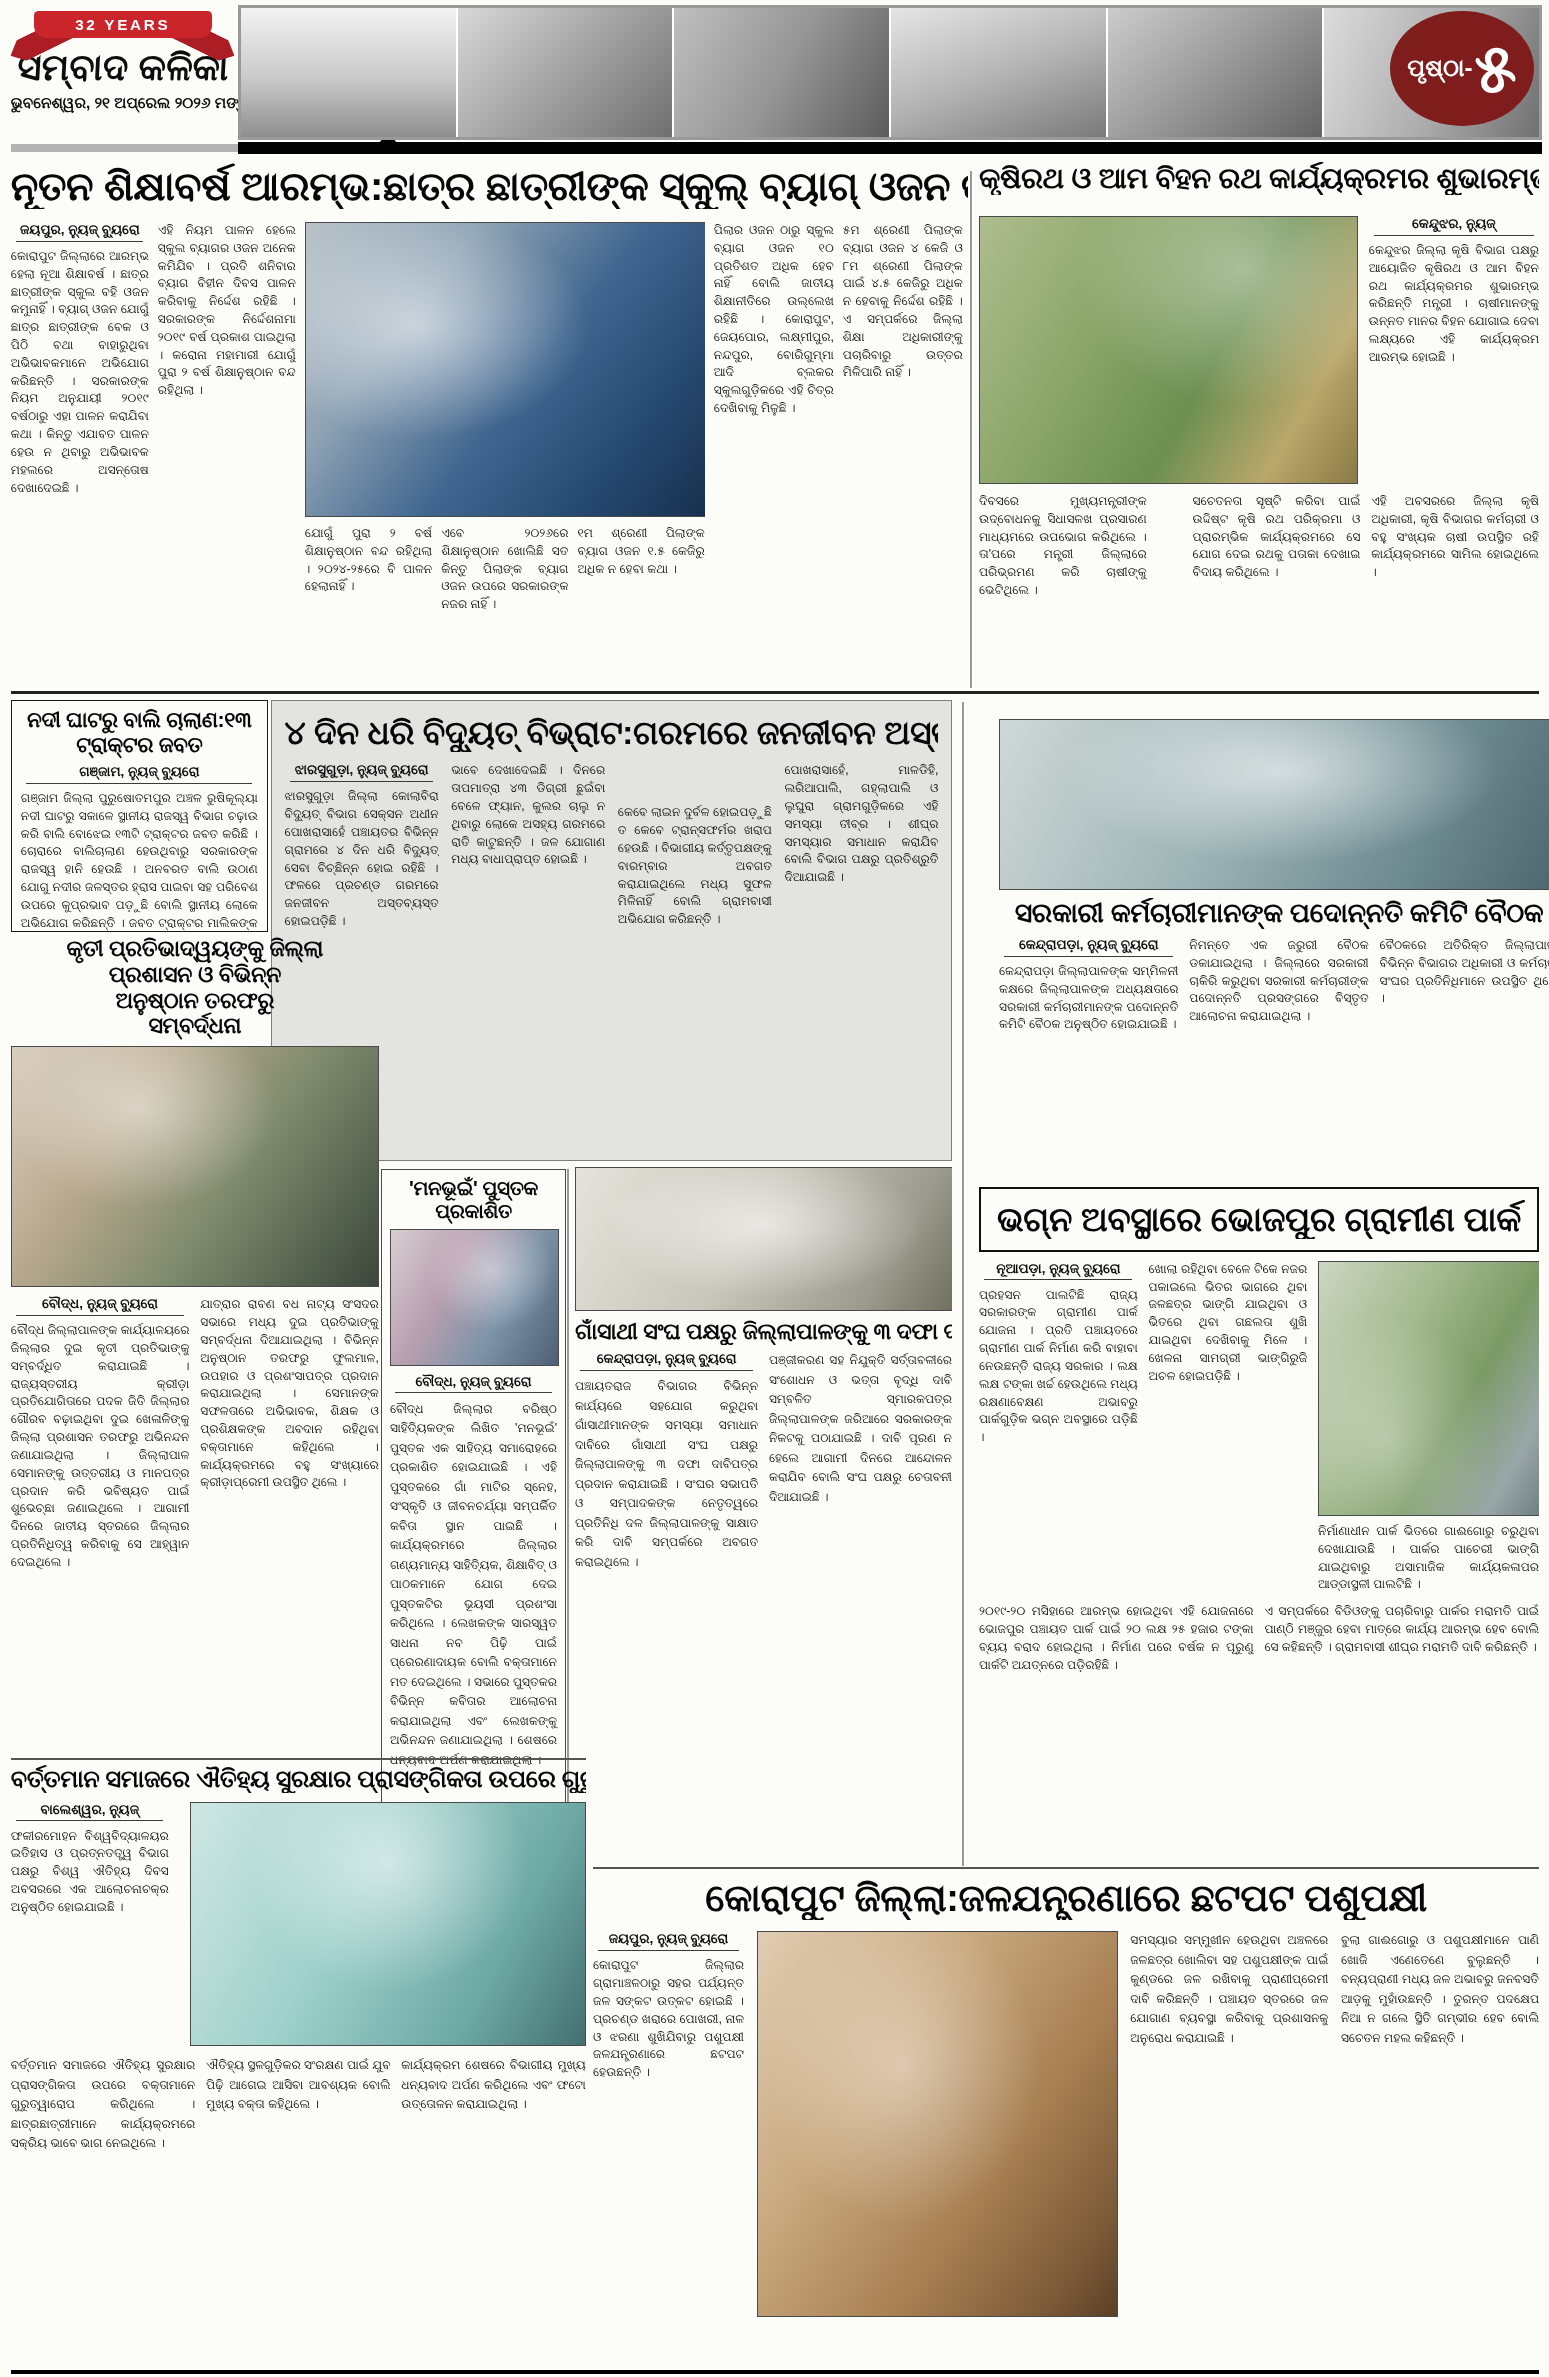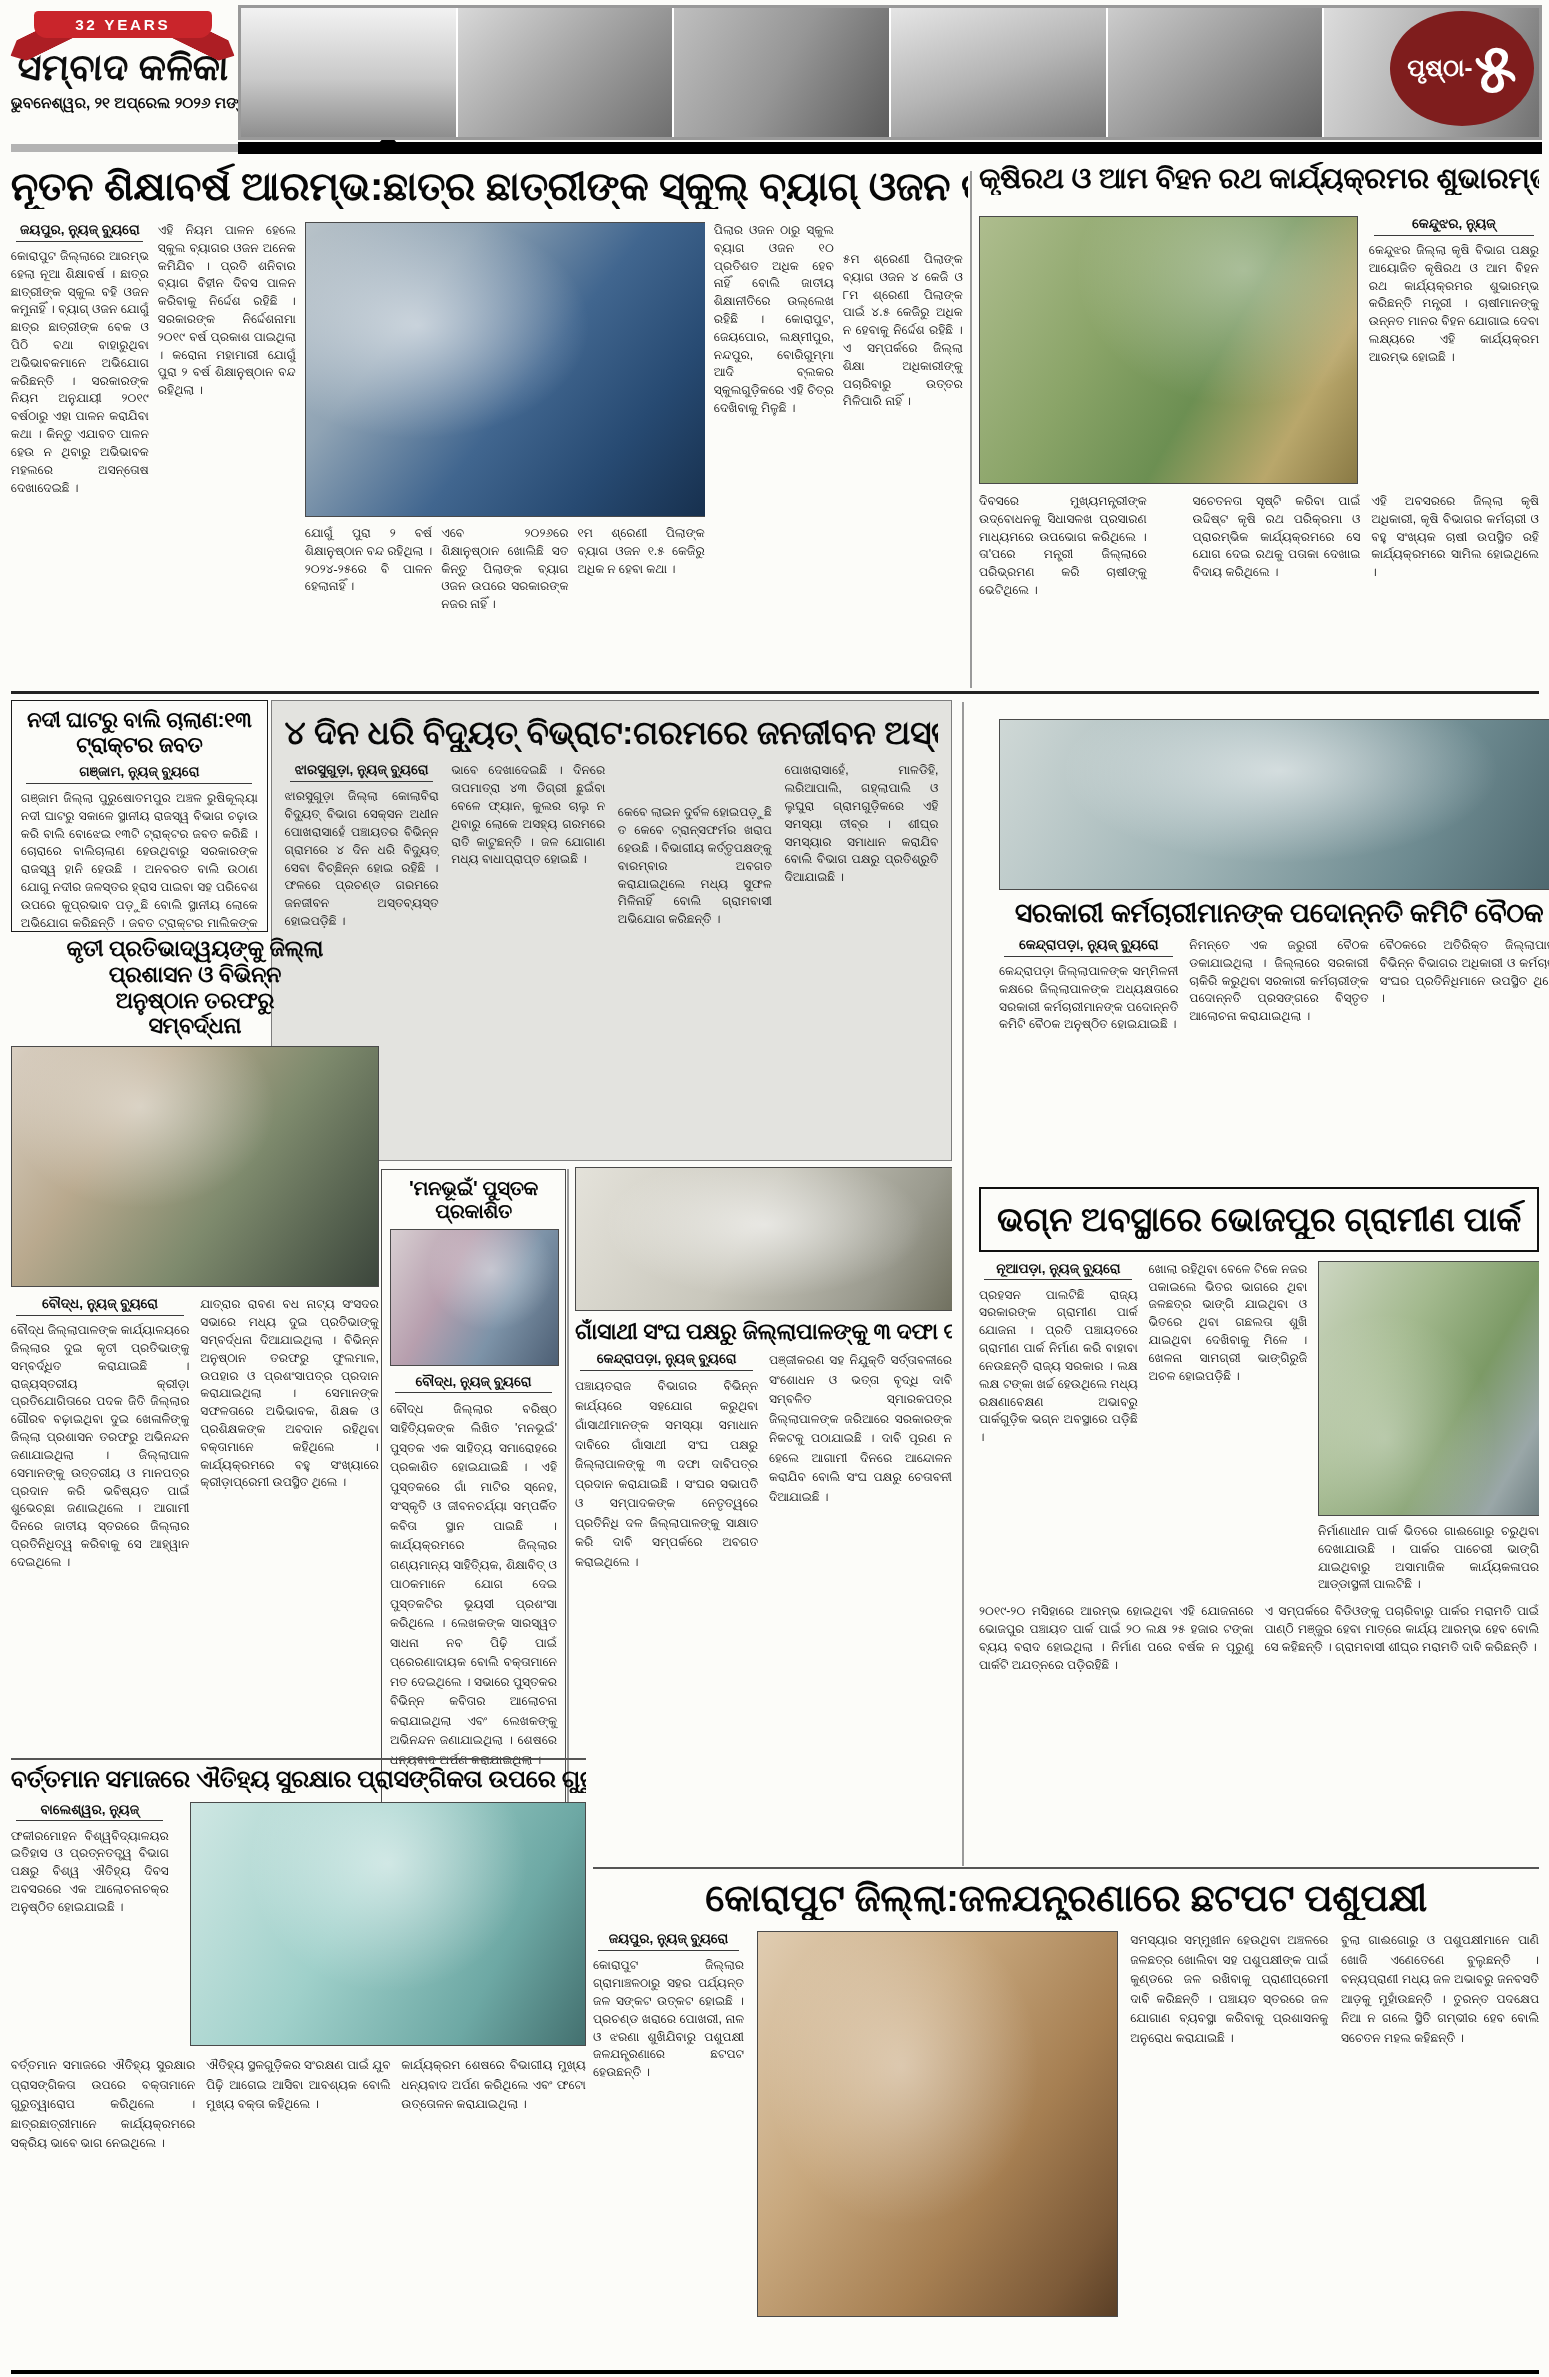--- a/index.html
+++ b/index.html
@@ -94,32 +94,32 @@
   <section class="abs" style="left:10.8px;top:158px;width:957px;height:535px;">
     <h1 class="hl nw" style="font-size:40px;margin:5.4px 0 12.6px;">ନୂତନ ଶିକ୍ଷାବର୍ଷ ଆରମ୍ଭ:ଛାତ୍ର ଛାତ୍ରୀଙ୍କ ସ୍କୁଲ୍ ବ୍ୟାଗ୍ ଓଜନ କମୁନି</h1>
     <div class="cols" style="gap:9px;height:422px;">
       <div class="col" style="width:138px;">
         <div class="byline">ଜୟପୁର, ନ୍ୟୁଜ୍ ବ୍ୟୁରୋ</div>
         <p class="bd">କୋରାପୁଟ ଜିଲ୍ଲାରେ ଆରମ୍ଭ ହେଲା ନୂଆ ଶିକ୍ଷାବର୍ଷ । ଛାତ୍ର ଛାତ୍ରୀଙ୍କ ସ୍କୁଲ ବହି ଓଜନ କମୁନାହିଁ । ବ୍ୟାଗ୍ ଓଜନ ଯୋଗୁଁ ଛାତ୍ର ଛାତ୍ରୀଙ୍କ ବେକ ଓ ପିଠି ବଥା ବାହାରୁଥିବା ଅଭିଭାବକମାନେ ଅଭିଯୋଗ କରିଛନ୍ତି । ସରକାରଙ୍କ ନିୟମ ଅନୁଯାୟୀ ୨୦୧୯ ବର୍ଷଠାରୁ ଏହା ପାଳନ କରାଯିବା କଥା । କିନ୍ତୁ ଏଯାବତ ପାଳନ ହେଉ ନ ଥିବାରୁ ଅଭିଭାବକ ମହଲରେ ଅସନ୍ତୋଷ ଦେଖାଦେଇଛି ।</p>
       </div>
       <div class="col" style="width:138px;">
         <p class="bd">ଏହି ନିୟମ ପାଳନ ହେଲେ ସ୍କୁଲ ବ୍ୟାଗର ଓଜନ ଅନେକ କମିଯିବ । ପ୍ରତି ଶନିବାର ବ୍ୟାଗ ବିହୀନ ଦିବସ ପାଳନ କରିବାକୁ ନିର୍ଦ୍ଦେଶ ରହିଛି । ସରକାରଙ୍କ ନିର୍ଦ୍ଦେଶନାମା ୨୦୧୯ ବର୍ଷ ପ୍ରକାଶ ପାଇଥିଲା । କରୋନା ମହାମାରୀ ଯୋଗୁଁ ପୁରା ୨ ବର୍ଷ ଶିକ୍ଷାନୁଷ୍ଠାନ ବନ୍ଦ ରହିଥିଲା ।</p>
       </div>
-      <div class="col" style="width:400px;font-family:Liberation Serif, serif;">
+      <div class="col" style="width:400px;">
         <div class="ph ph-school" style="width:400px;height:293px;"></div>
         <div class="cols" style="gap:9px;margin-top:8px;">
           <p class="bd col" style="flex:1;">ଯୋଗୁଁ ପୁରା ୨ ବର୍ଷ ଶିକ୍ଷାନୁଷ୍ଠାନ ବନ୍ଦ ରହିଥିଲା । ୨୦୨୪-୨୫ରେ ବି ପାଳନ ହେଲାନାହିଁ ।</p>
           <p class="bd col" style="flex:1;">ଏବେ ୨୦୨୬ରେ ଶିକ୍ଷାନୁଷ୍ଠାନ ଖୋଲିଛି ସତ କିନ୍ତୁ ପିଲାଙ୍କ ବ୍ୟାଗ ଓଜନ ଉପରେ ସରକାରଙ୍କ ନଜର ନାହିଁ ।</p>
           <p class="bd col" style="flex:1;">୧ମ ଶ୍ରେଣୀ ପିଲାଙ୍କ ବ୍ୟାଗ ଓଜନ ୧.୫ କେଜିରୁ ଅଧିକ ନ ହେବା କଥା ।</p>
         </div>
       </div>
       <div class="col" style="width:120px;">
         <p class="bd">ପିଲାର ଓଜନ ଠାରୁ ସ୍କୁଲ ବ୍ୟାଗ ଓଜନ ୧୦ ପ୍ରତିଶତ ଅଧିକ ହେବ ନାହିଁ ବୋଲି ଜାତୀୟ ଶିକ୍ଷାନୀତିରେ ଉଲ୍ଲେଖ ରହିଛି । କୋରାପୁଟ, ଜେୟପୋର, ଲକ୍ଷ୍ମୀପୁର, ନନ୍ଦପୁର, ବୋରିଗୁମ୍ମା ଆଦି ବ୍ଲକର ସ୍କୁଲଗୁଡ଼ିକରେ ଏହି ଚିତ୍ର ଦେଖିବାକୁ ମିଳୁଛି ।</p>
       </div>
-      <div class="col" style="width:120px;margin-top:29px;">
+      <div class="col" style="width:120px;">
         <p class="bd">୫ମ ଶ୍ରେଣୀ ପିଲାଙ୍କ ବ୍ୟାଗ ଓଜନ ୪ କେଜି ଓ ୮ମ ଶ୍ରେଣୀ ପିଲାଙ୍କ ପାଇଁ ୪.୫ କେଜିରୁ ଅଧିକ ନ ହେବାକୁ ନିର୍ଦ୍ଦେଶ ରହିଛି । ଏ ସମ୍ପର୍କରେ ଜିଲ୍ଲା ଶିକ୍ଷା ଅଧିକାରୀଙ୍କୁ ପଚାରିବାରୁ ଉତ୍ତର ମିଳିପାରି ନାହିଁ ।</p>
       </div>
     </div>
   </section>
 
   <div class="vr abs" style="left:970px;top:171px;height:517px;"></div>
 
   <section class="abs" style="left:979px;top:158px;width:560px;height:535px;">
     <h2 class="hl nw" style="font-size:29px;margin:3.6px 0 9px;">କୃଷିରଥ ଓ ଆମ ବିହନ ରଥ କାର୍ଯ୍ୟକ୍ରମର ଶୁଭାରମ୍ଭ କଲେ ମନ୍ତ୍ରୀ</h2>
     <div class="cols" style="gap:10.8px;margin-top:21px;">

